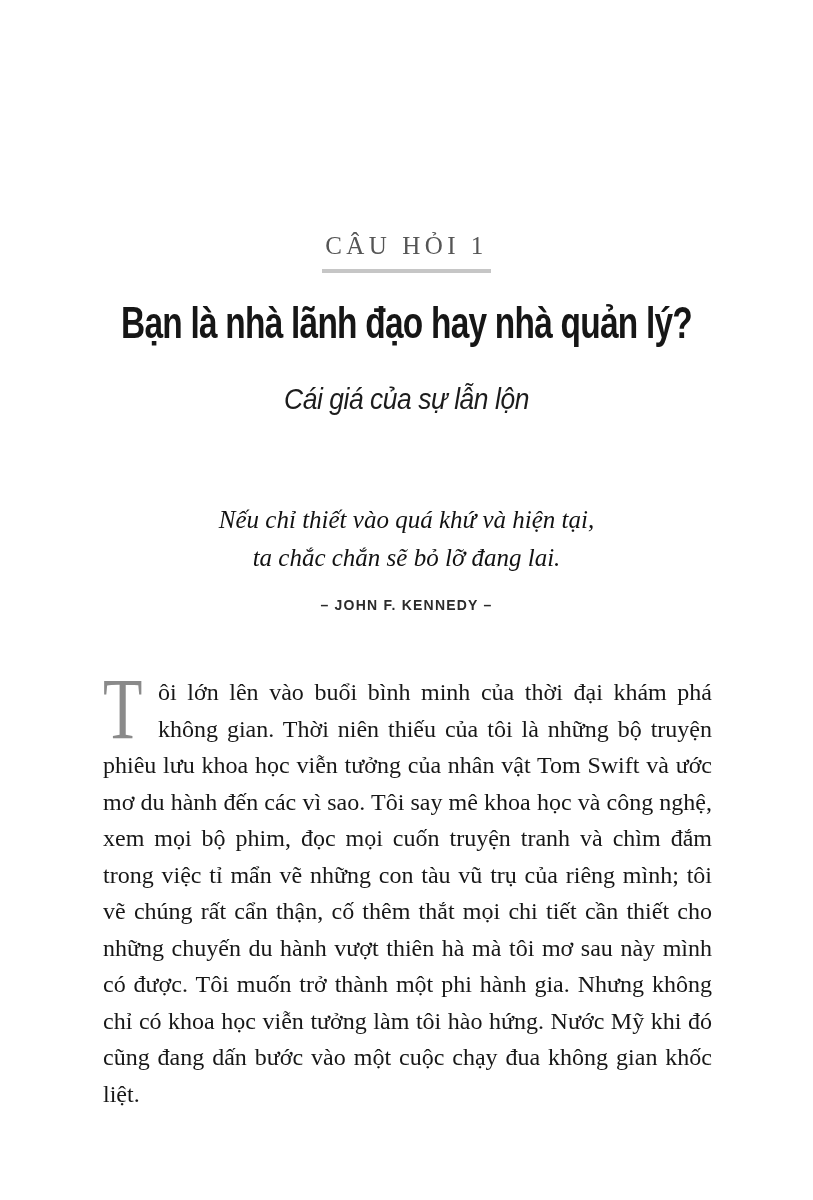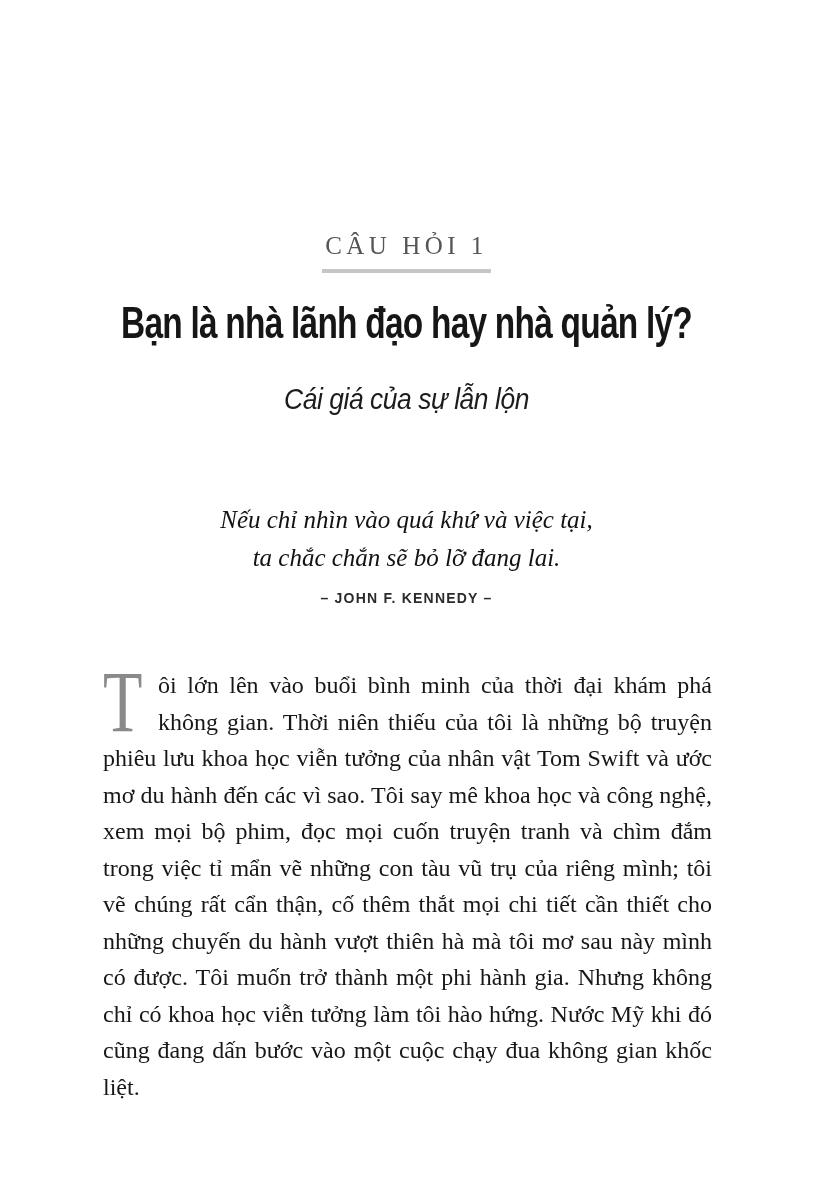--- a/index.html
+++ b/index.html
@@ -51,21 +51,21 @@
   .epigraph {
     margin-top: 82px;
     text-align: center;
     font-family: "Liberation Serif", serif;
     font-style: italic;
     font-size: 25px;
     line-height: 38px;
     color: var(--c-quote, #121212);
   }
   .epigraph-attribution {
-    margin-top: 13px;
+    margin-top: 20px;
     text-align: center;
     font-family: "Liberation Sans", sans-serif;
     font-style: normal;
     font-weight: 700;
     font-size: 14px;
     line-height: 17px;
     letter-spacing: 1.2px;
     color: var(--c-attribution, #2b2b2b);
   }
   .body-text {
@@ -101,21 +101,21 @@
 
   <div class="chapter-head">
     <span class="chapter-label">CÂU HỎI 1</span>
   </div>
 
   <div class="chapter-title">Bạn là nhà lãnh đạo hay nhà quản lý?</div>
 
   <div class="chapter-subtitle">Cái giá của sự lẫn lộn</div>
 
   <div class="epigraph">
-    <div class="epigraph-line">Nếu chỉ nhìn vào quá khứ và việc tại,</div>
+    <div class="epigraph-line">Nếu chỉ thiết vào quá khứ và hiện tại,</div>
     <div class="epigraph-line">ta chắc chắn sẽ bỏ lỡ đang lai.</div>
     <div class="epigraph-attribution">– JOHN F. KENNEDY –</div>
   </div>
 
   <div class="body-text">
     <span class="drop-cap"><span>T</span></span><span>ôi lớn lên vào buổi bình minh của thời đại khám phá không gian. Thời niên thiếu của tôi là những bộ truyện phiêu lưu khoa học viễn tưởng của nhân vật Tom Swift và ước mơ du hành đến các vì sao. Tôi say mê khoa học và công nghệ, xem mọi bộ phim, đọc mọi cuốn truyện tranh và chìm đắm trong việc tỉ mẩn vẽ những con tàu vũ trụ của riêng mình; tôi vẽ chúng rất cẩn thận, cố thêm thắt mọi chi tiết cần thiết cho những chuyến du hành vượt thiên hà mà tôi mơ sau này mình có được. Tôi muốn trở thành một phi hành gia. Nhưng không chỉ có khoa học viễn tưởng làm tôi hào hứng. Nước Mỹ khi đó cũng đang dấn bước vào một cuộc chạy đua không gian khốc liệt.</span>
   </div>
 
 </div>
 

